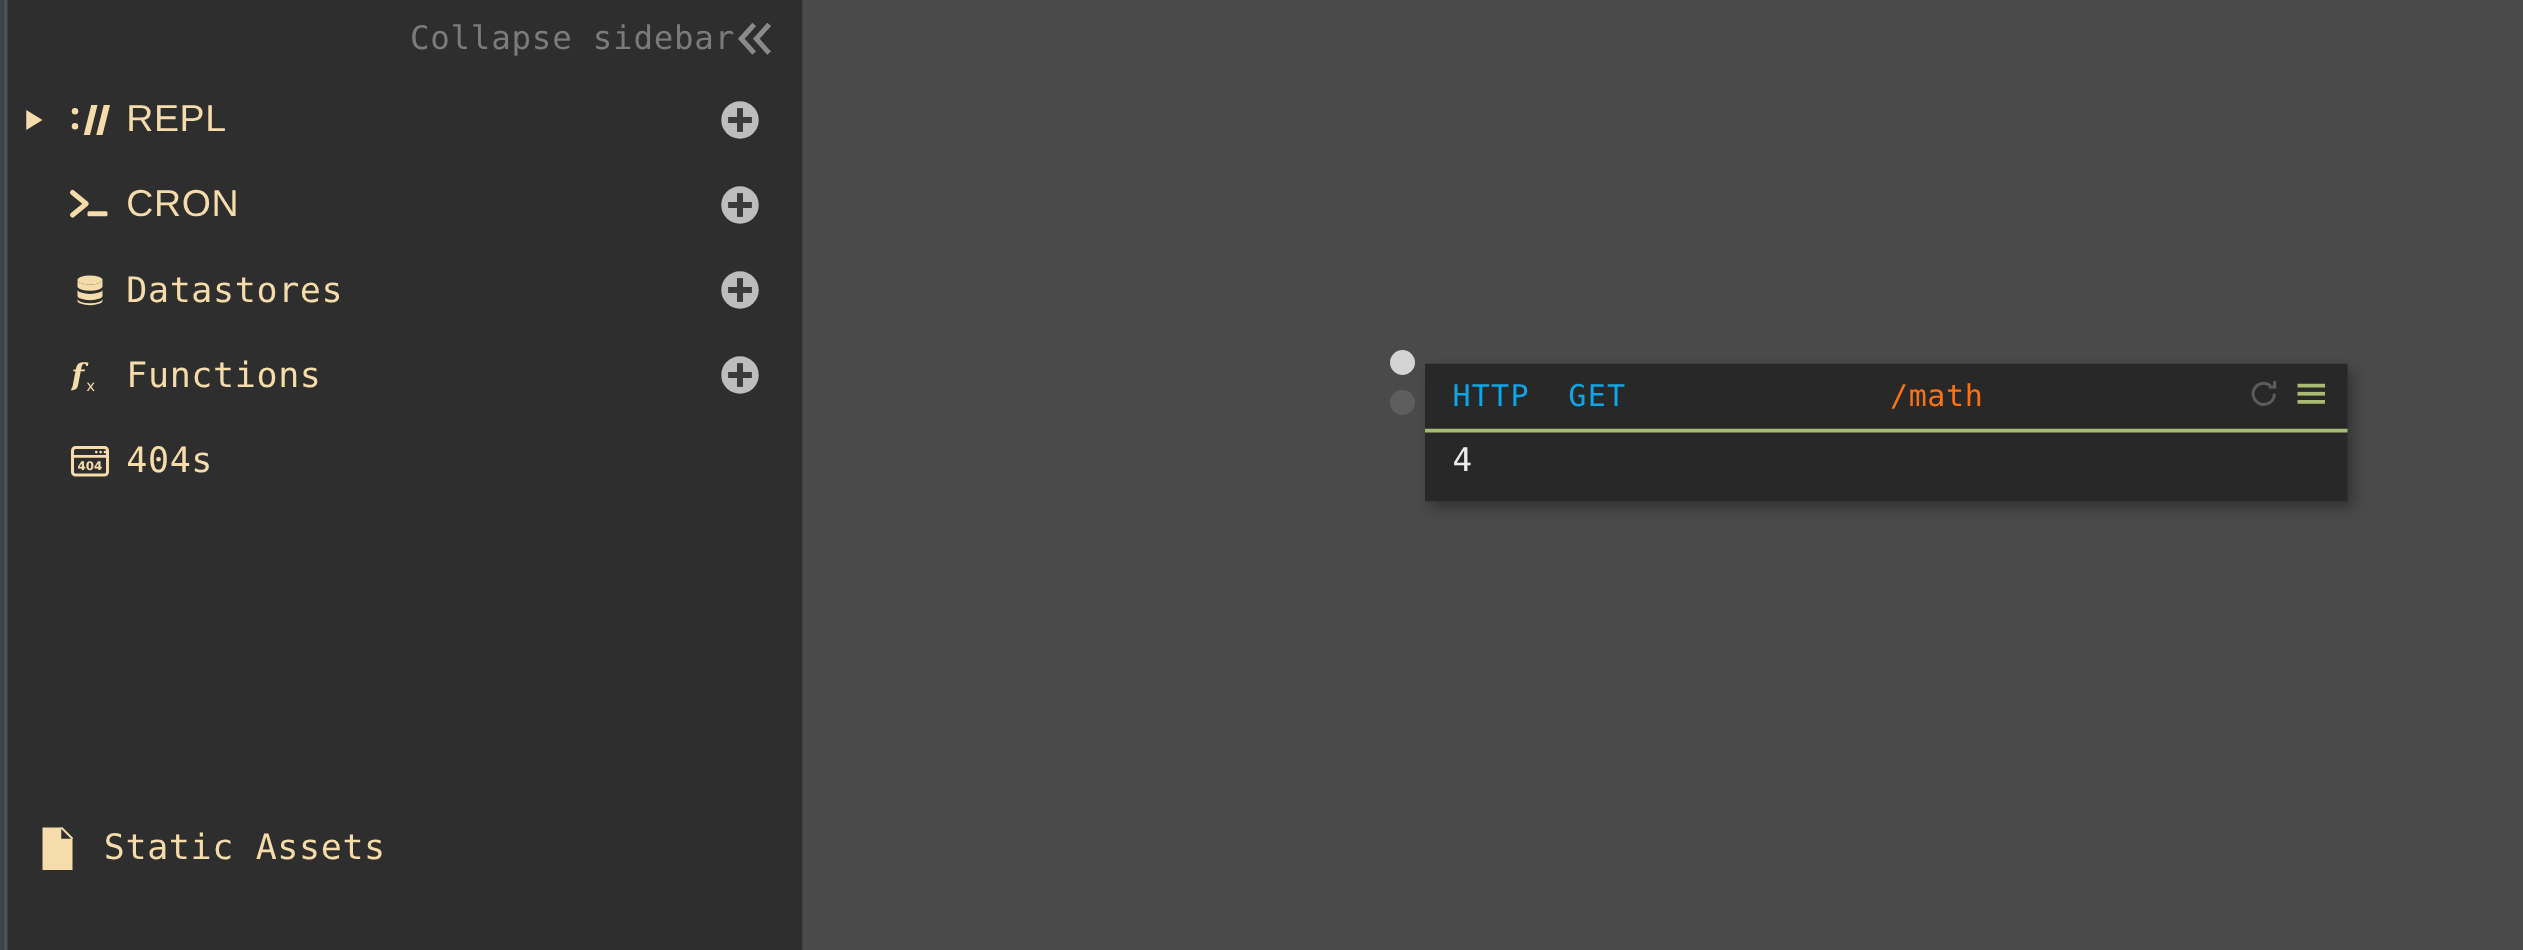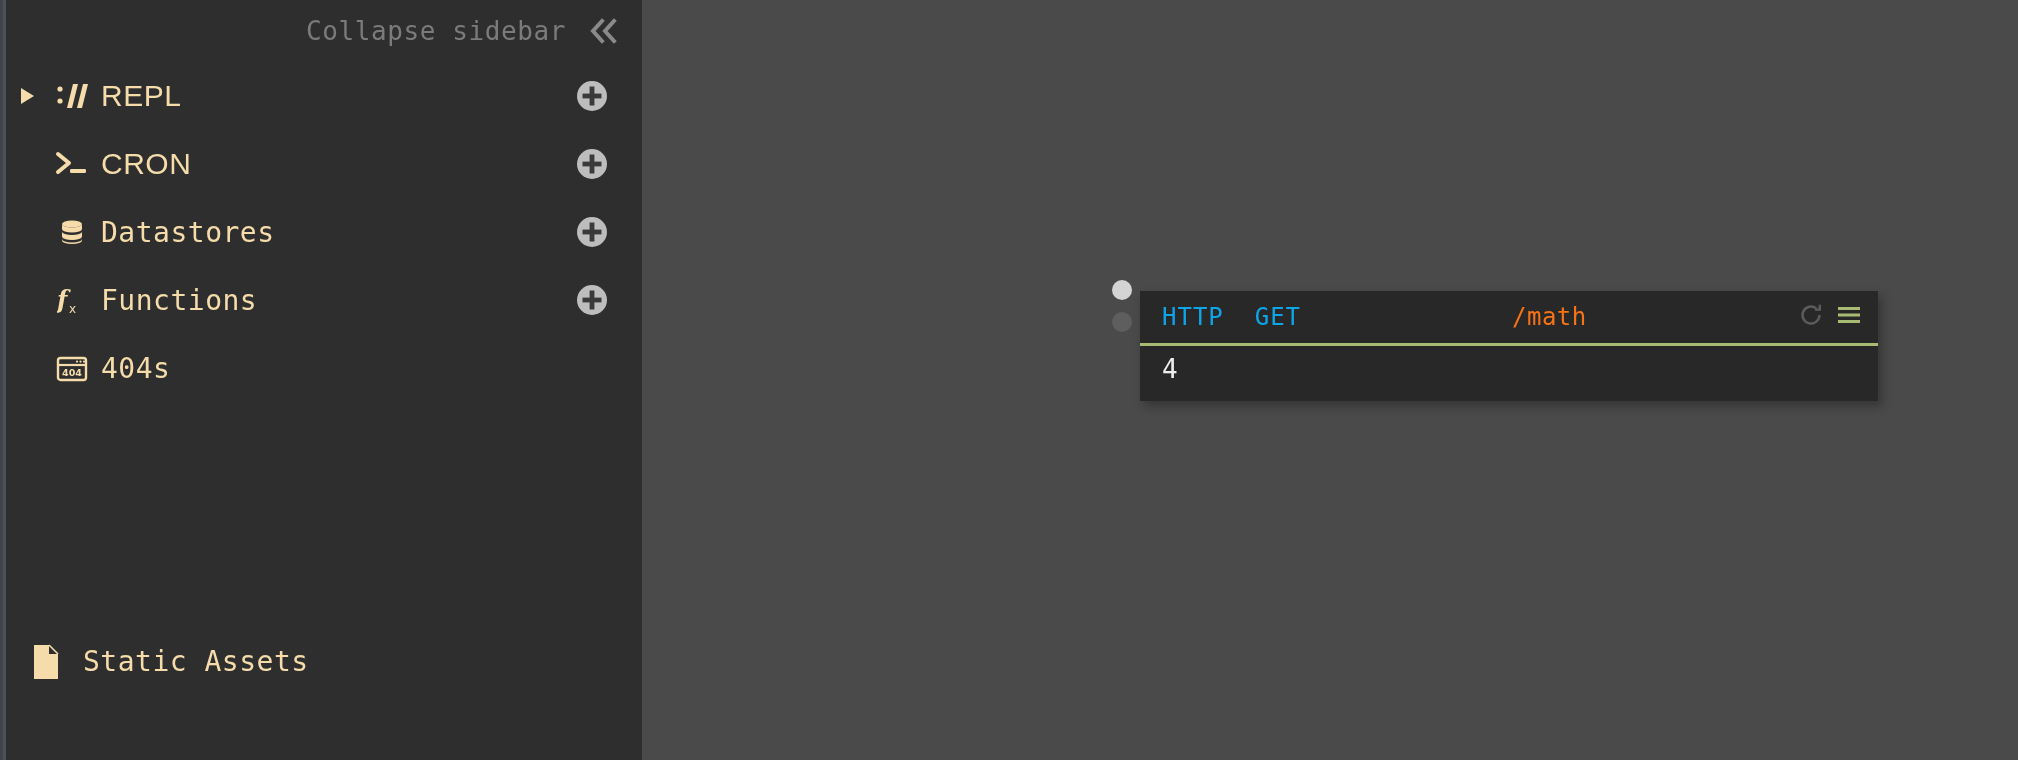--- a/index.html
+++ b/index.html
@@ -34,21 +34,21 @@
     background: #4c5259;
   }
 
   
   #collapse-row {
     position: absolute;
     right: 22px;
     top: 16px;
     display: flex;
     align-items: center;
-    gap: 22px;
+    gap: 0;
     cursor: pointer;
   }
   #collapse-label {
     font-family: "DejaVu Sans Mono", monospace;
     font-size: 26px;
     color: #7b7b7b;
     letter-spacing: 0.6px;
     white-space: nowrap;
   }
   .chev-wrap { width: 32px; height: 30px; display:block; }
@@ -109,21 +109,21 @@
     top: 50%;
     transform: translateY(-50%);
     width: 34px; height: 34px;
     cursor: pointer;
   }
 
   
   #static-assets-row {
     position: absolute;
     left: 0;
-    top: 627px;
+    top: 644px;
     width: 642px;
     height: 68px;
     display: flex;
     align-items: center;
     cursor: pointer;
   }
   #static-assets-row .sa-icon {
     position: absolute;
     left: 28px;
     top: 50%;

